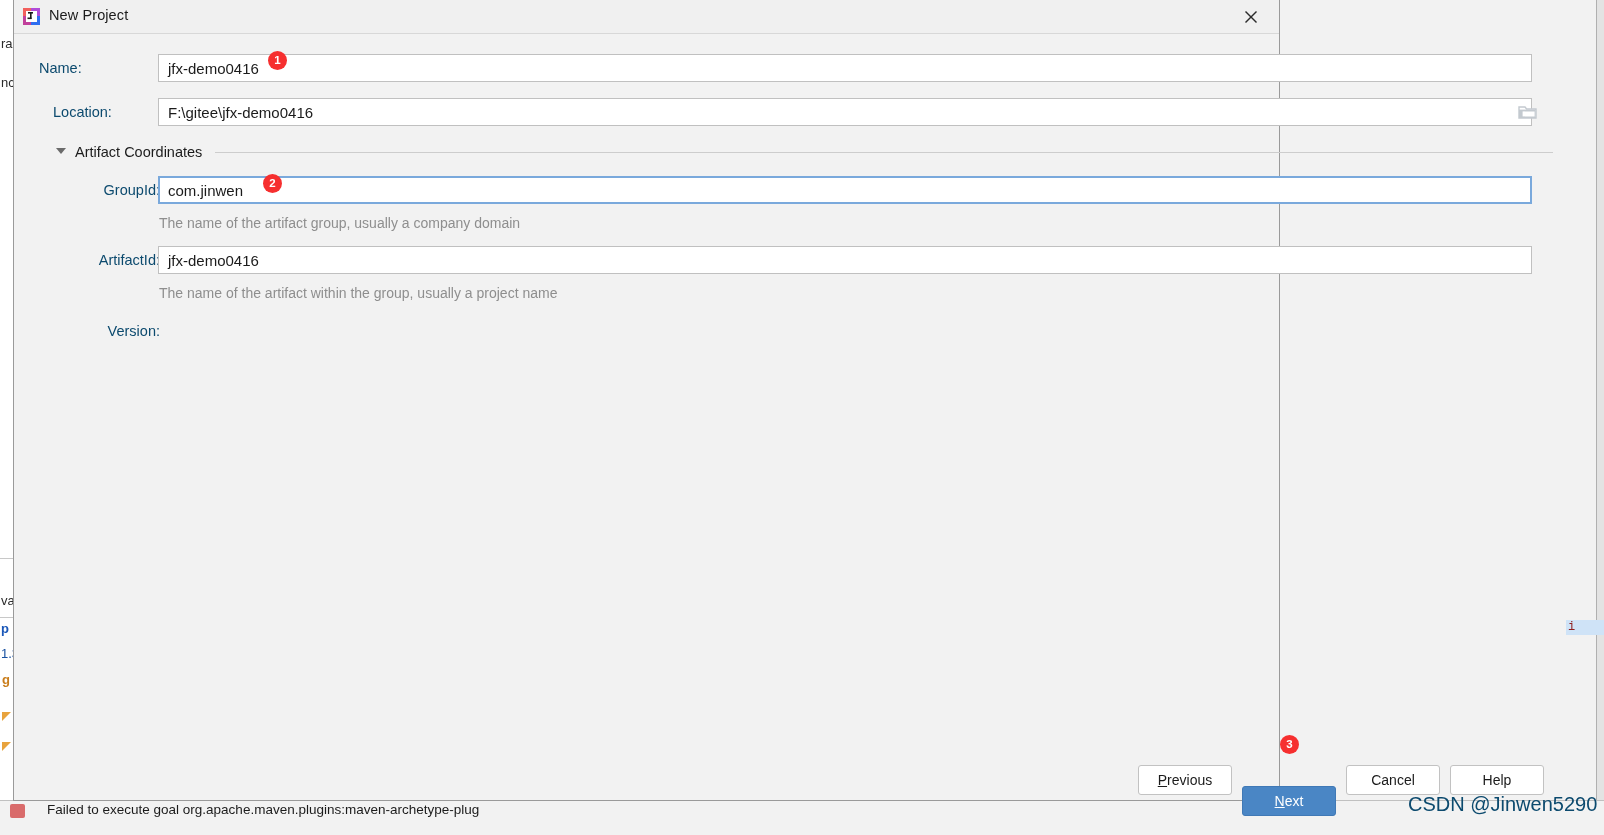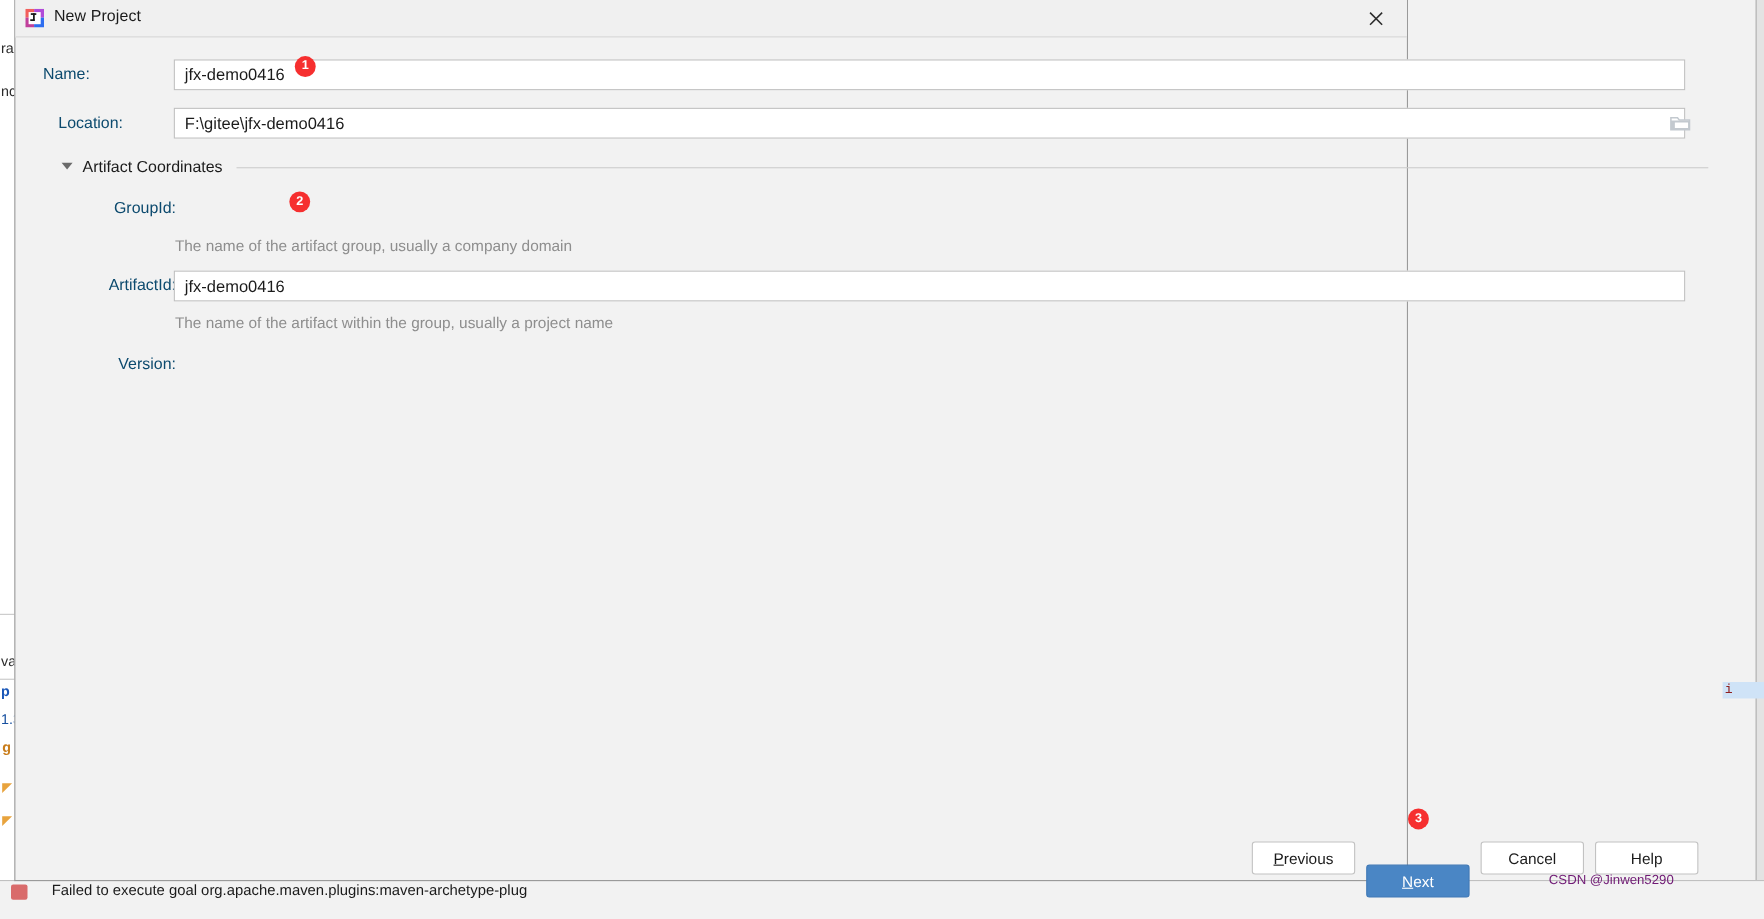--- a/index.html
+++ b/index.html
@@ -228,22 +228,22 @@
     background: #4a86c5;
     border-color: #4079b6;
     color: #ffffff;
   }
   .mn { text-decoration: underline; }
 
   
   #watermark {
     position: absolute;
     left: 1408px; top: 793px;
-    font-size: 12px;
-    color: #701a75;
+    font-size: 20px;
+    color: #0c4a6e;
     white-space: nowrap;
     font-family: "Liberation Sans", sans-serif;
   }
 </style>
 </head>
 <body>
 
 <div id="backdrop">
 
   <div id="bg-right-edge"></div>
@@ -309,20 +309,23 @@
       <path d="M1 5.6 h16.5 v8.4 H1 Z" fill="#c3c9cf"></path>
       <path d="M4.6 7.4 h12 v5 h-12 Z" fill="#ffffff"></path>
     </svg>
   </div>
 
   <div id="section-arrow"></div>
   <div id="section-title">Artifact Coordinates</div>
   <div id="section-rule"></div>
 
   <div class="lbl right" style="left:46px;top:182px;width:100px;">GroupId:</div>
+  <div class="field focused" style="left:144px;top:176px;width:1374px;">
+    <span class="val">com.jinwen</span>
+  </div>
   <div class="badge" style="left:249px;top:174px;">2</div>
   <div class="hint" style="left:145px;top:215px;">The name of the artifact group, usually a company domain</div>
 
   <div class="lbl right" style="left:26px;top:252px;width:120px;">ArtifactId:</div>
   <div class="field" style="left:144px;top:246px;width:1374px;">
     <span class="val">jfx-demo0416</span>
   </div>
   <div class="hint" style="left:145px;top:285px;">The name of the artifact within the group, usually a project name</div>
 
   <div class="lbl right" style="left:46px;top:323px;width:100px;">Version:</div>

